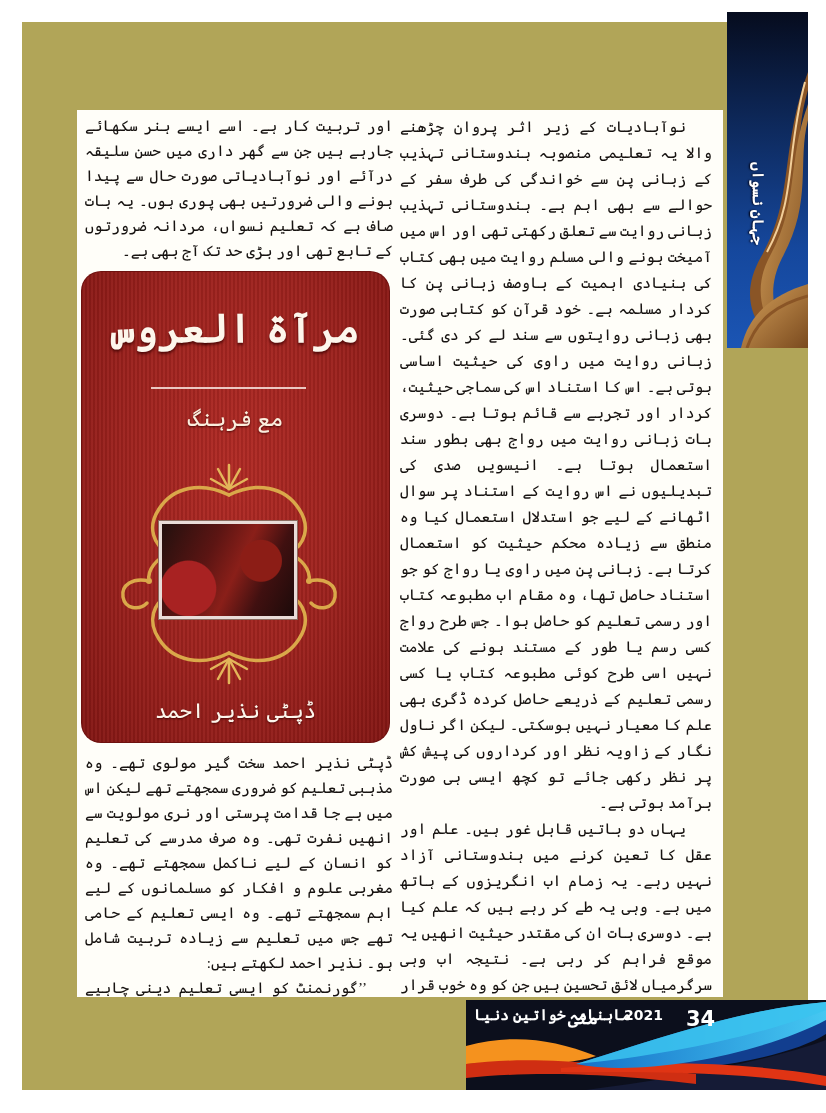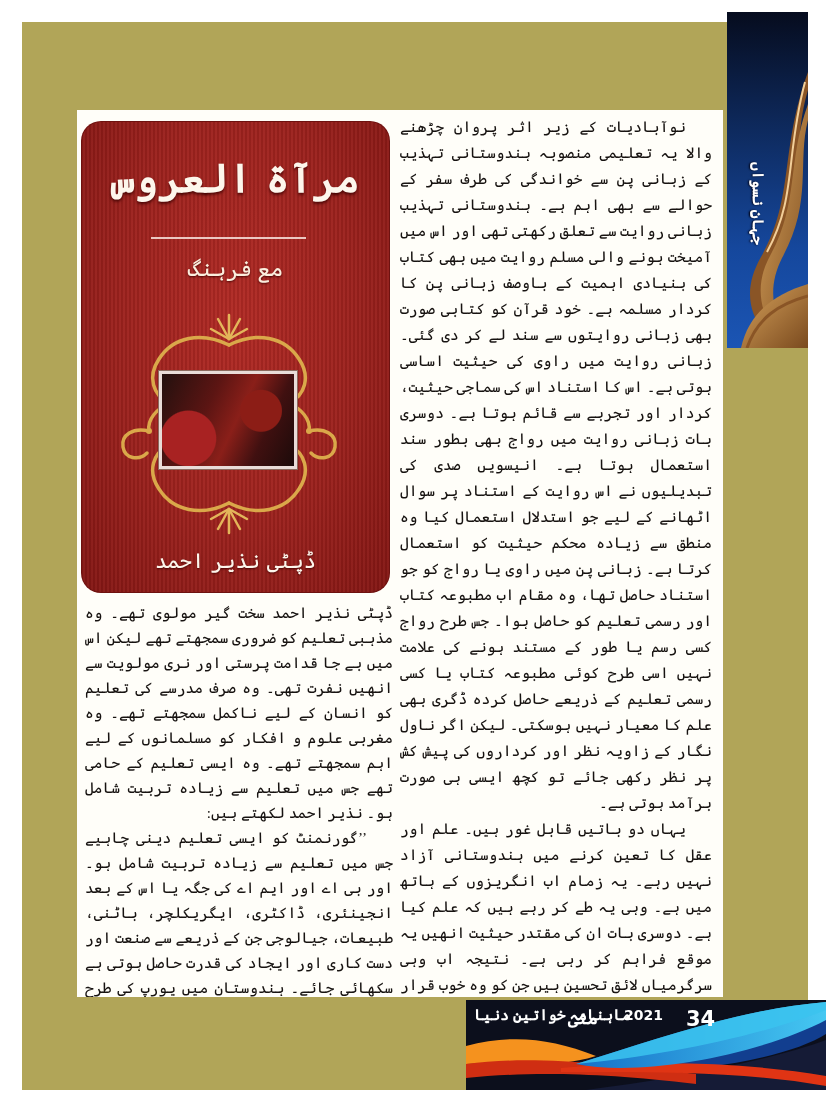--- a/index.html
+++ b/index.html
@@ -61,20 +61,21 @@
 
   <div class="panel">
 
     <div class="col col-right">
       <p>نوآبادیات کے زیر اثر پروان چڑھنے والا یہ تعلیمی منصوبہ ہندوستانی تہذیب کے زبانی پن سے خواندگی کی طرف سفر کے حوالے سے بھی اہم ہے۔ ہندوستانی تہذیب زبانی روایت سے تعلق رکھتی تھی اور اس میں آمیخت ہونے والی مسلم روایت میں بھی کتاب کی بنیادی اہمیت کے باوصف زبانی پن کا کردار مسلمہ ہے۔ خود قرآن کو کتابی صورت بھی زبانی روایتوں سے سند لے کر دی گئی۔ زبانی روایت میں راوی کی حیثیت اساسی ہوتی ہے۔ اس کا استناد اس کی سماجی حیثیت، کردار اور تجربے سے قائم ہوتا ہے۔ دوسری بات زبانی روایت میں رواج بھی بطور سند استعمال ہوتا ہے۔ انیسویں صدی کی تبدیلیوں نے اس روایت کے استناد پر سوال اٹھانے کے لیے جو استدلال استعمال کیا وہ منطق سے زیادہ محکم حیثیت کو استعمال کرتا ہے۔ زبانی پن میں راوی یا رواج کو جو استناد حاصل تھا، وہ مقام اب مطبوعہ کتاب اور رسمی تعلیم کو حاصل ہوا۔ جس طرح رواج کسی رسم یا طور کے مستند ہونے کی علامت نہیں اسی طرح کوئی مطبوعہ کتاب یا کسی رسمی تعلیم کے ذریعے حاصل کردہ ڈگری بھی علم کا معیار نہیں ہوسکتی۔ لیکن اگر ناول نگار کے زاویہ نظر اور کرداروں کی پیش کش پر نظر رکھی جائے تو کچھ ایسی ہی صورت برآمد ہوتی ہے۔</p>
       <p>یہاں دو باتیں قابل غور ہیں۔ علم اور عقل کا تعین کرنے میں ہندوستانی آزاد نہیں رہے۔ یہ زمام اب انگریزوں کے ہاتھ میں ہے۔ وہی یہ طے کر رہے ہیں کہ علم کیا ہے۔ دوسری بات ان کی مقتدر حیثیت انھیں یہ موقع فراہم کر رہی ہے۔ نتیجہ اب وہی سرگرمیاں لائق تحسین ہیں جن کو وہ خوب قرار دے رہے ہیں۔ وہ کام جو انگلستانی لڑکیاں کرتی ہیں وہی اگر ہندوستانی کریں تو وہ بھی تعلیم یافتہ اور عاقل کہلائیں۔ ڈپٹی نذیر احمد کے ناولوں میں بعض مقامات پر مختلف علوم اور جغرافیے کا علم بھی بذریعہ قصہ دینے کی کوشش کی گئی ہے۔</p>
 
     </div>
 
     <div class="col col-left">
+      <p class="flush">اور تربیت کار ہے۔ اسے ایسے ہنر سکھائے جارہے ہیں جن سے گھر داری میں حسن سلیقہ درآئے اور نوآبادیاتی صورت حال سے پیدا ہونے والی ضرورتیں بھی پوری ہوں۔ یہ بات صاف ہے کہ تعلیم نسواں، مردانہ ضرورتوں کے تابع تھی اور بڑی حد تک آج بھی ہے۔</p>
 
       <div class="cover">
         <div class="cover-title">مرآۃ العروس</div>
         <div class="cover-rule"></div>
         <div class="cover-sub">مع فرہنگ</div>
 
         <svg class="ornament" width="240" height="230" viewBox="0 0 240 230">
           <g stroke="#daa84a" stroke-width="3.5" fill="none" stroke-linecap="round">
             <path d="M120,36 C92,22 64,28 50,50 C38,68 44,86 60,94"></path>
             <path d="M120,36 C148,22 176,28 190,50 C202,68 196,86 180,94"></path>

